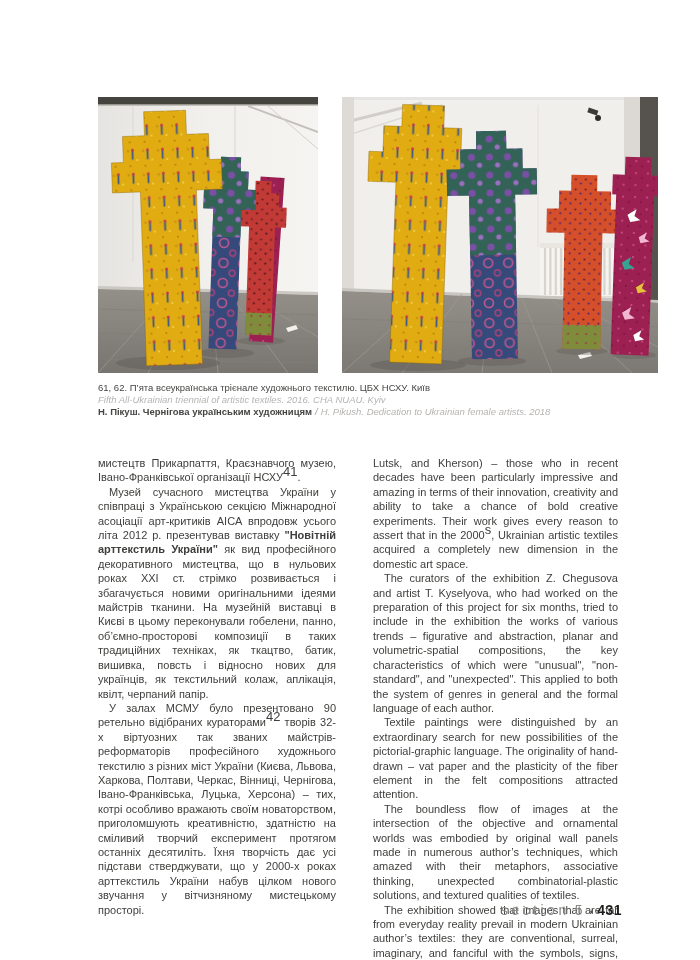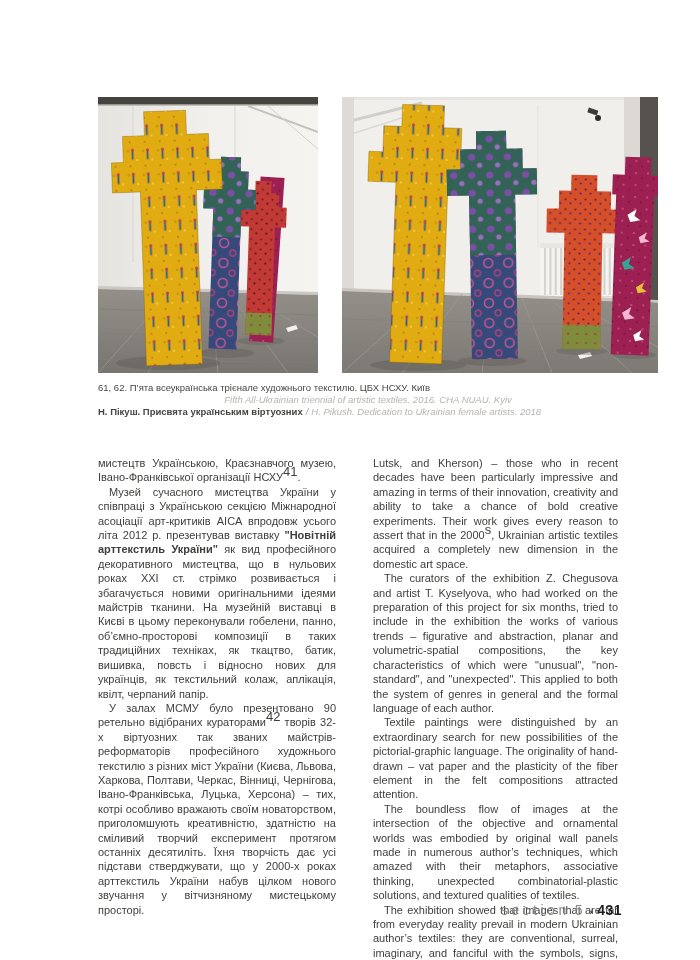--- a/index.html
+++ b/index.html
@@ -5,21 +5,21 @@
   html,body{margin:0;padding:0;background:#ffffff;}
   .page{position:relative;width:700px;height:960px;background:#ffffff;overflow:hidden;
         font-family:"Liberation Sans",sans-serif;}
   figure{margin:0;padding:0;}
   .photo{position:absolute;}
   .photo-left{left:98px;top:97px;width:220px;height:276px;}
   .photo-right{left:342px;top:97px;width:316px;height:276px;}
   .photo svg{display:block;width:100%;height:100%;}
   .caption{position:absolute;left:98px;top:382px;width:540px;font-size:9.5px;line-height:12px;}
   .cap-uk{color:#454543;}
-  .cap-en{color:#b7b4b1;font-style:italic;text-align:center;}
+  .cap-en{color:#b7b4b1;font-style:italic;}
   .cap-uk-bold{color:#454543;font-weight:bold;}
   .cap-sep{color:#9a9795;font-style:italic;margin:0 3px;}
   .col{position:absolute;top:456px;font-size:11px;line-height:14.4px;color:#3e3e3c;
        text-align:justify;}
   .col-left{left:98px;width:238px;}
   .col-right{left:373px;width:245px;}
   .col p{margin:0;text-indent:11px;}
   .col p.noindent{text-indent:0;}
   .b{font-weight:bold;}
   sup{font-size:13px;line-height:0;vertical-align:super;}
@@ -259,26 +259,26 @@
         <path d="M282,216 l9,-6 l-2,7 l6,4 l-10,2 z" fill="#f2b8d2"></path>
         <path d="M294,238 l8,-5 l-2,6 l5,3 l-9,2 z" fill="#ffffff"></path>
       </g>
     </svg>
   </figure>
 
   <div class="caption">
     <div class="cap-uk">61, 62. П’ята всеукраїнська трієнале художнього текстилю. ЦБХ НСХУ. Київ</div>
     <div class="cap-en">Fifth All-Ukrainian triennial of artistic textiles. 2016. CHA NUAU. Kyiv</div>
     <div>
-      <span class="cap-uk-bold">Н. Пікуш. Присвята українським віртуозних</span><span class="cap-sep">/</span><span class="cap-en">H. Pikush. Dedication to Ukrainian female artists. 2018</span>
+      <span class="cap-uk-bold">Н. Пікуш. Чернігова українським художницям</span><span class="cap-sep">/</span><span class="cap-en">H. Pikush. Dedication to Ukrainian female artists. 2018</span>
     </div>
   </div>
 
   <div class="col col-left">
-    <p class="noindent"><span>мистецтв Українською, Краєзнавчого музею, Івано-Франківської організації НСХУ</span><sup>41</sup><span>.</span></p>
+    <p class="noindent"><span>мистецтв Прикарпаття, Краєзнавчого музею, Івано-Франківської організації НСХУ</span><sup>41</sup><span>.</span></p>
     <p><span>Музей сучасного мистецтва України у співпраці з Українською секцією Міжнародної асоціації арт-критиків AICA впродовж усього літа 2012 р. презентував виставку </span><span class="b">"Новітній арттекстиль України"</span><span> як вид професійного декоративного мистецтва, що в нульових роках XXI ст. стрімко розвивається і збагачується новими оригінальними ідеями майстрів тканини. На музейній виставці в Києві в цьому переконували гобелени, панно, об’ємно-просторові композиції в таких традиційних техніках, як ткацтво, батик, вишивка, повсть і відносно нових для українців, як текстильний колаж, аплікація, квілт, черпаний папір.</span></p>
     <p><span>У залах МСМУ було презентовано 90 ретельно відібраних кураторами</span><sup>42</sup><span> творів 32-х віртуозних так званих майстрів-реформаторів професійного художнього текстилю з різних міст України (Києва, Львова, Харкова, Полтави, Черкас, Вінниці, Чернігова, Івано-Франківська, Луцька, Херсона) – тих, котрі особливо вражають своїм новаторством, приголомшують креативністю, здатністю на сміливий творчий експеримент протягом останніх десятиліть. Їхня творчість дає усі підстави стверджувати, що у 2000-х роках арттекстиль України набув цілком нового звучання у вітчизняному мистецькому просторі.</span></p>
   </div>
 
   <div class="col col-right">
     <p class="noindent"><span>Lutsk, and Kherson) – those who in recent decades have been particularly impressive and amazing in terms of their innovation, creativity and ability to take a chance of bold creative experiments. Their work gives every reason to assert that in the 2000</span><sup>s</sup><span>, Ukrainian artistic textiles acquired a completely new dimension in the domestic art space.</span></p>
     <p>The curators of the exhibition Z. Chegusova and artist T. Kyselyova, who had worked on the preparation of this project for six months, tried to include in the exhibition the works of various trends – figurative and abstraction, planar and volumetric-spatial compositions, the key characteristics of which were "unusual", "non-standard", and "unexpected". This applied to both the system of genres in general and the formal language of each author.</p>
     <p>Textile paintings were distinguished by an extraordinary search for new possibilities of the pictorial-graphic language. The originality of hand-drawn – vat paper and the plasticity of the fiber element in the felt compositions attracted attention.</p>
     <p>The boundless flow of images at the intersection of the objective and ornamental worlds was embodied by original wall panels made in numerous author’s techniques, which amazed with their metaphors, associative thinking, unexpected combinatorial-plastic solutions, and textured qualities of textiles.</p>
     <p>The exhibition showed that images that are far from everyday reality prevail in modern Ukrainian author’s textiles: they are conventional, surreal, imaginary, and fanciful with the symbols, signs, and underlying ideas that are often imbued with sadness and longing. And,</p>

